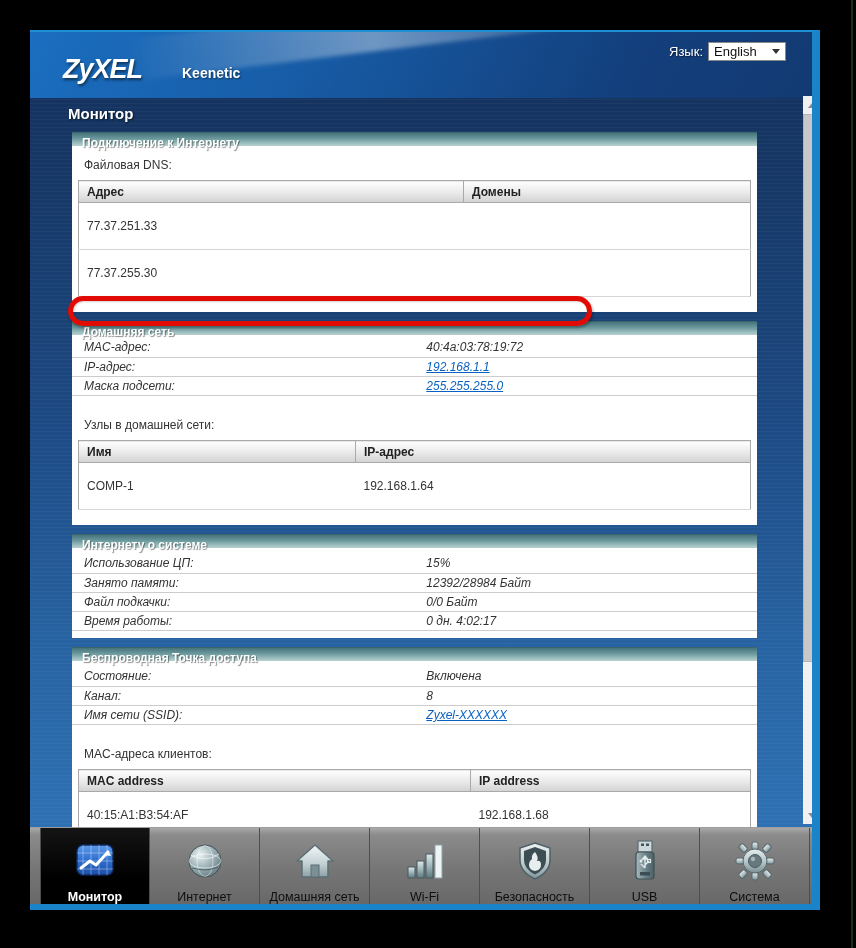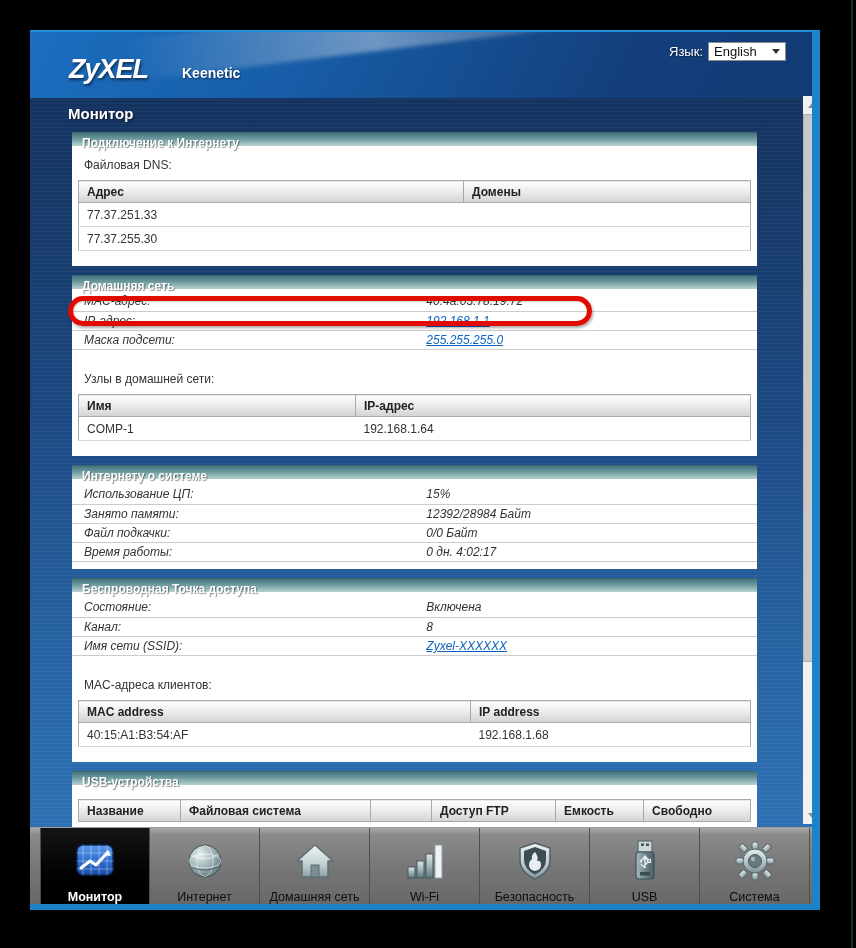--- a/index.html
+++ b/index.html
@@ -19,21 +19,21 @@
   .panel .stripes { position:absolute; inset:0; pointer-events:none;
            background:repeating-linear-gradient(0deg, rgba(255,255,255,0.035) 0 1px, transparent 1px 4px); }
 
   
   .hdr { position:absolute; left:0; top:0; width:790px; height:66px;
          background:linear-gradient(115deg,#1b6ec0 0%,#175ca6 35%,#133f7c 75%,#123a72 100%);
          overflow:hidden; }
   .hdr::before { content:""; position:absolute; left:90px; top:-26px; width:560px; height:42px;
          background:linear-gradient(90deg, rgba(255,255,255,0) 0%, rgba(255,255,255,0.38) 45%, rgba(255,255,255,0) 100%);
          transform:rotate(-7deg); filter:blur(2px); }
-  .logo { position:absolute; left:39px; top:22px; color:#fff; font-size:27px; font-weight:bold;
+  .logo { position:absolute; left:33px; top:22px; color:#fff; font-size:27px; font-weight:bold;
           font-style:italic; letter-spacing:-1px; text-shadow:1px 2px 3px rgba(0,0,0,0.55); }
   .product { position:absolute; left:152px; top:33px; color:#fff; font-size:14px; font-weight:bold;
           text-shadow:1px 1px 2px rgba(0,0,0,0.5); }
   .lang { position:absolute; right:34px; top:10px; display:flex; align-items:center; gap:5px; }
   .lang-label { color:#fff; font-size:13px; text-shadow:1px 1px 1px rgba(0,0,0,0.5); }
   .lang-select { width:78px; height:19px; background:#fff; border:1px solid #8a8a8a;
           display:flex; align-items:center; justify-content:space-between;
           padding:0 5px; font-size:13px; color:#111; cursor:pointer; }
   .dd-arrow { width:0; height:0; border-left:4px solid transparent; border-right:4px solid transparent;
           border-top:5px solid #333; }
@@ -62,21 +62,21 @@
   .kv-label { display:inline-block; width:339px; }
   .kv-value { color:#333; }
   a.kv-link { color:#0a62c0; text-decoration:underline; cursor:pointer;text-align:right; }
 
   table.grid { border-collapse:collapse; margin:4px 7px 8px 6px; width:672px;
                table-layout:fixed; font-size:12px; }
   table.grid th { text-align:left; font-weight:bold; color:#222; height:22px; padding:0 8px;
                background:linear-gradient(180deg,#fefefe 0%,#e9e9e9 55%,#d2d2d2 100%);
                border:1px solid #a9a9a9; border-left:none; }
   table.grid th:first-child { border-left:1px solid #a9a9a9; }
-  table.grid td { height:24px; padding:4px 8px; color:#333; border-bottom:1px solid #d6d6d6; }
+  table.grid td { height:24px; padding:16px 8px; color:#333; border-bottom:1px solid #d6d6d6; }
   table.grid tr td:first-child { border-left:1px solid #a9a9a9; }
   table.grid tr td:last-child { border-right:1px solid #a9a9a9; }
 
   
   .scrollbar { position:absolute; left:773px; top:64px; width:17px; height:728px;
                background:#f1f1f1; }
   .scroll-btn { position:absolute; left:0; width:17px; height:18px; background:#f1f1f1;
                display:flex; align-items:center; justify-content:center; cursor:pointer; }
   .scroll-btn.up { top:0; }
   .scroll-btn.down { bottom:0; }

